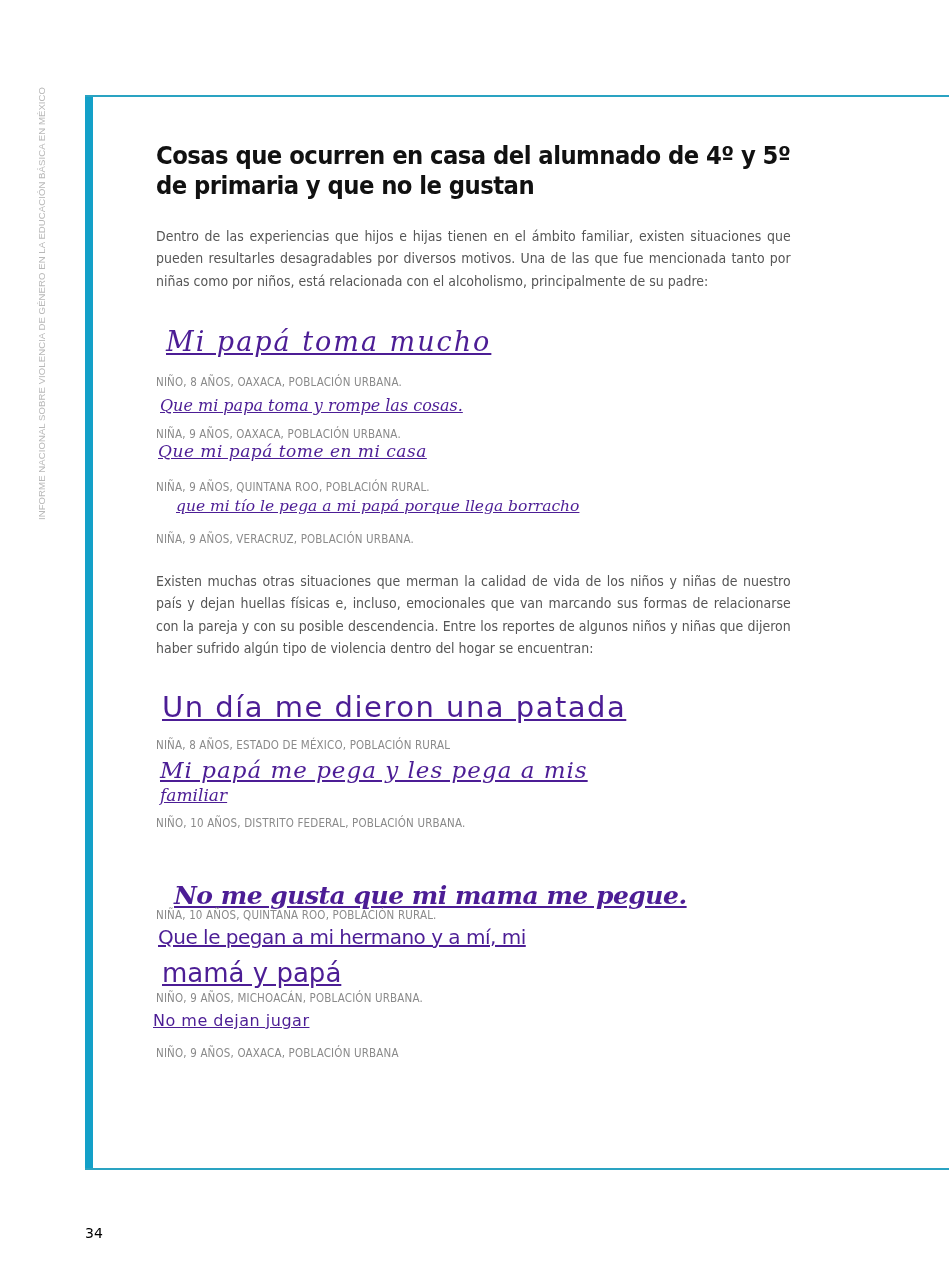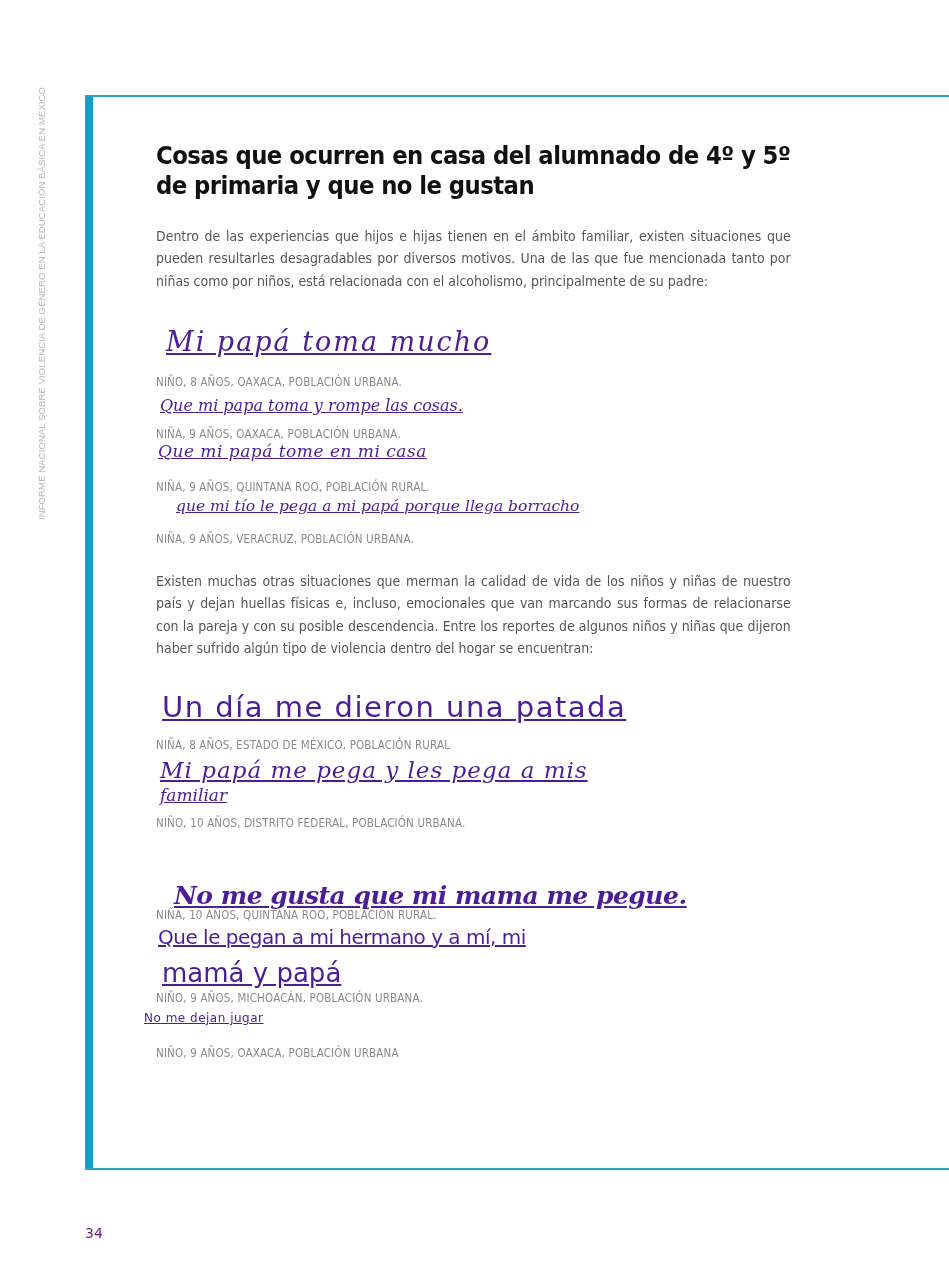--- a/index.html
+++ b/index.html
@@ -70,21 +70,21 @@
     font-size: 12px;
     color: #8a8a8a;
     white-space: nowrap;
     transform: scaleX(0.86);
     transform-origin: 0 0;
     letter-spacing: 0.2px;
   }
   .page-num {
     position: absolute; left: 85px; top: 1225px;
     font-family: "DejaVu Sans", sans-serif;
-    font-size: 14px; color: #701a75;
+    font-size: 14px; color: #000000;
   }
 </style>
 </head>
 <body>
 
 <div class="side-label">INFORME NACIONAL SOBRE VIOLENCIA DE GÉNERO EN LA EDUCACIÓN BÁSICA EN MÉXICO</div>
 
 <div class="frame-left"></div>
 <div class="frame-top"></div>
 <div class="frame-bottom"></div>
@@ -114,16 +114,16 @@
 <div class="hand" style="left:160px; top:785px; font-size:17px;">familiar</div>
 <div class="caption" style="left:156px; top:816px;">NIÑO, 10 AÑOS, DISTRITO FEDERAL, POBLACIÓN URBANA.</div>
 
 <div class="hand" style="left:166px; top:881px; font-size:25px; font-weight:bold; letter-spacing:-0.5px;margin-left:8px;">No me gusta que mi mama me pegue.</div>
 <div class="caption" style="left:156px; top:908px;">NIÑA, 10 AÑOS, QUINTANA ROO, POBLACIÓN RURAL.</div>
 
 <div class="hand" style="left:158px; top:925px; font-size:20px; font-style:normal; font-family:'DejaVu Sans', sans-serif; letter-spacing:-0.5px;text-align:right;">Que le pegan a mi hermano y a mí, mi</div>
 <div class="hand" style="left:162px; top:958px; font-size:26px; font-style:normal; font-family:'DejaVu Sans', sans-serif;">mamá y papá</div>
 <div class="caption" style="left:156px; top:991px;">NIÑO, 9 AÑOS, MICHOACÁN, POBLACIÓN URBANA.</div>
 
-<div class="hand" style="left:144px; top:1011px; font-size:12px; font-style:normal; font-family:'DejaVu Sans', sans-serif; letter-spacing:0.5px;">No me dejan jugar</div>
+<div class="hand" style="left:153px; top:1011px; font-size:16px; font-style:normal; font-family:'DejaVu Sans', sans-serif; letter-spacing:0.5px;">No me dejan jugar</div>
 <div class="caption" style="left:156px; top:1046px;">NIÑO, 9 AÑOS, OAXACA, POBLACIÓN URBANA</div>
 
 <div class="page-num">34</div>
 
 </body></html>

